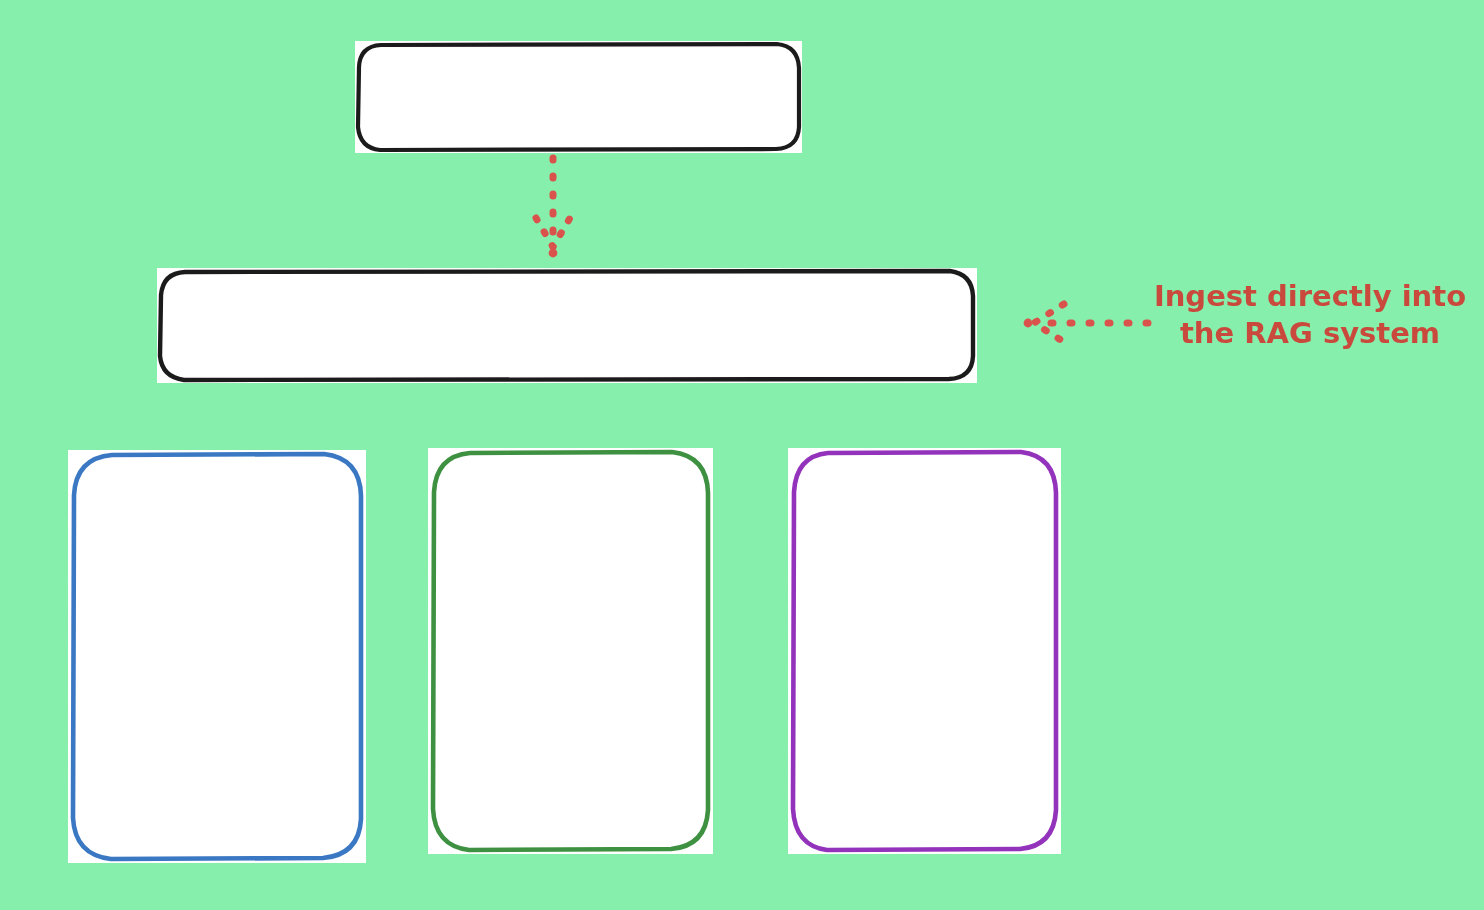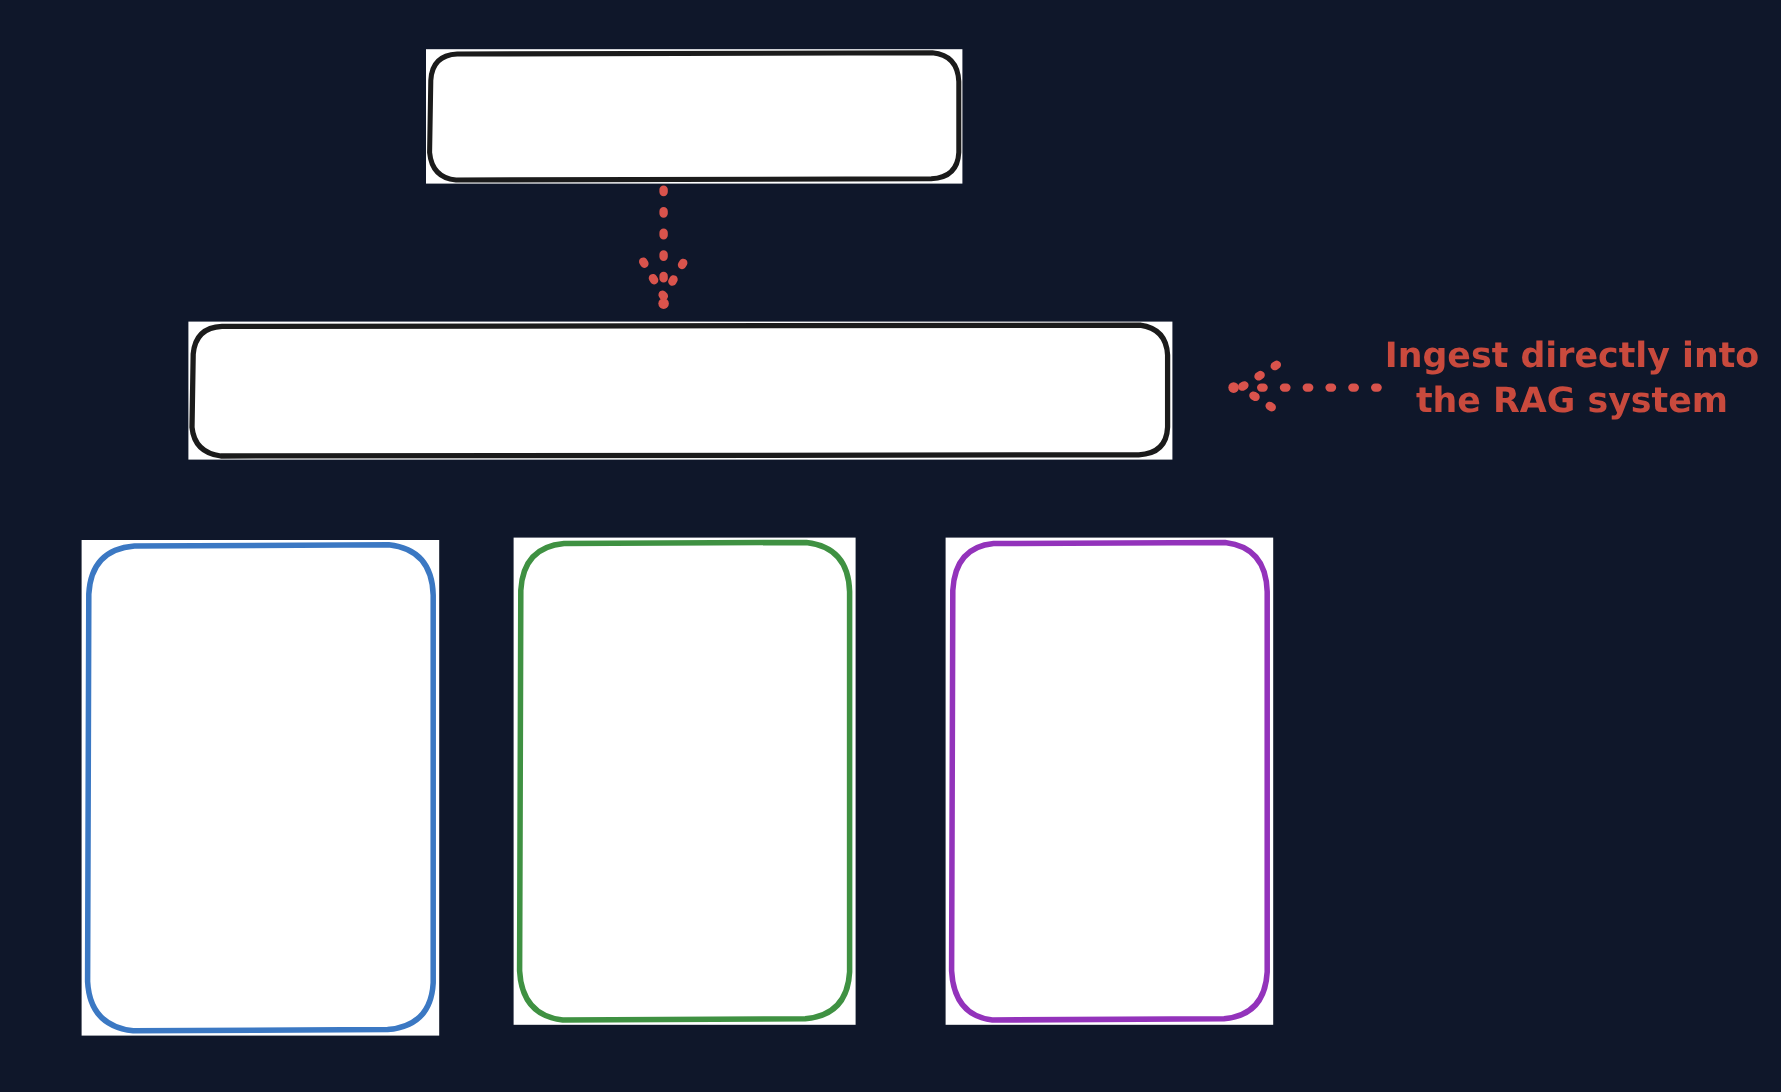--- a/index.html
+++ b/index.html
@@ -8,21 +8,21 @@
     padding: 0;
     background: #ffffff;
   }
   body {
     font-family: "DejaVu Sans", sans-serif;
   }
   #canvas {
     position: relative;
     width: 1484px;
     height: 910px;
-    background: #0f172a;
+    background: #86efac;
     overflow: hidden;
   }
   .node {
     position: absolute;
     box-sizing: border-box;
     display: flex;
     flex-direction: column;
     align-items: center;
     justify-content: center;
     text-align: center;

